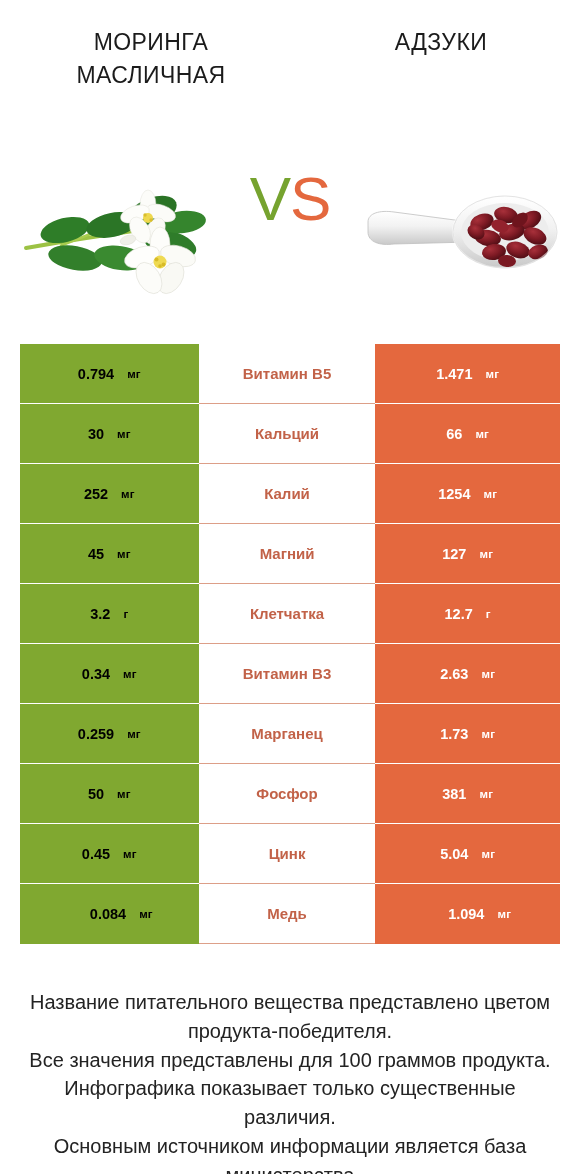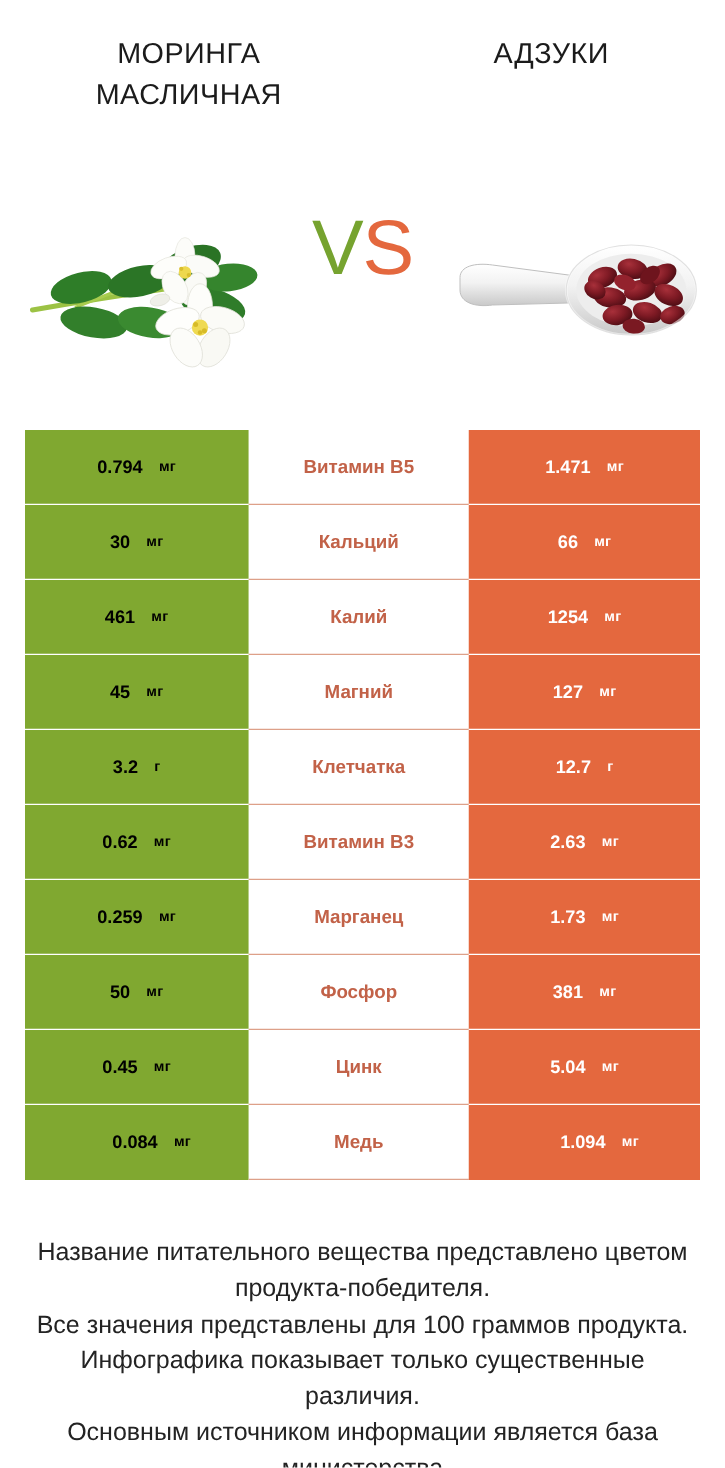--- a/index.html
+++ b/index.html
@@ -273,21 +273,21 @@
       <div class="cell cell-mid">
         <span>Кальций</span>
       </div>
       <div class="cell cell-right">
         <span>66</span>
         <span class="unit">мг</span>
       </div>
     </div>
     <div class="row">
       <div class="cell cell-left">
-        <span>461</span>
+        <span>252</span>
         <span class="unit">мг</span>
       </div>
       <div class="cell cell-mid">
         <span>Калий</span>
       </div>
       <div class="cell cell-right">
         <span>1254</span>
         <span class="unit">мг</span>
       </div>
     </div>
@@ -312,21 +312,21 @@
       <div class="cell cell-mid">
         <span>Клетчатка</span>
       </div>
       <div class="cell cell-right">
         <span>12.7</span>
         <span class="unit">г</span>
       </div>
     </div>
     <div class="row">
       <div class="cell cell-left">
-        <span>0.62</span>
+        <span>0.34</span>
         <span class="unit">мг</span>
       </div>
       <div class="cell cell-mid">
         <span>Витамин B3</span>
       </div>
       <div class="cell cell-right">
         <span>2.63</span>
         <span class="unit">мг</span>
       </div>
     </div>

